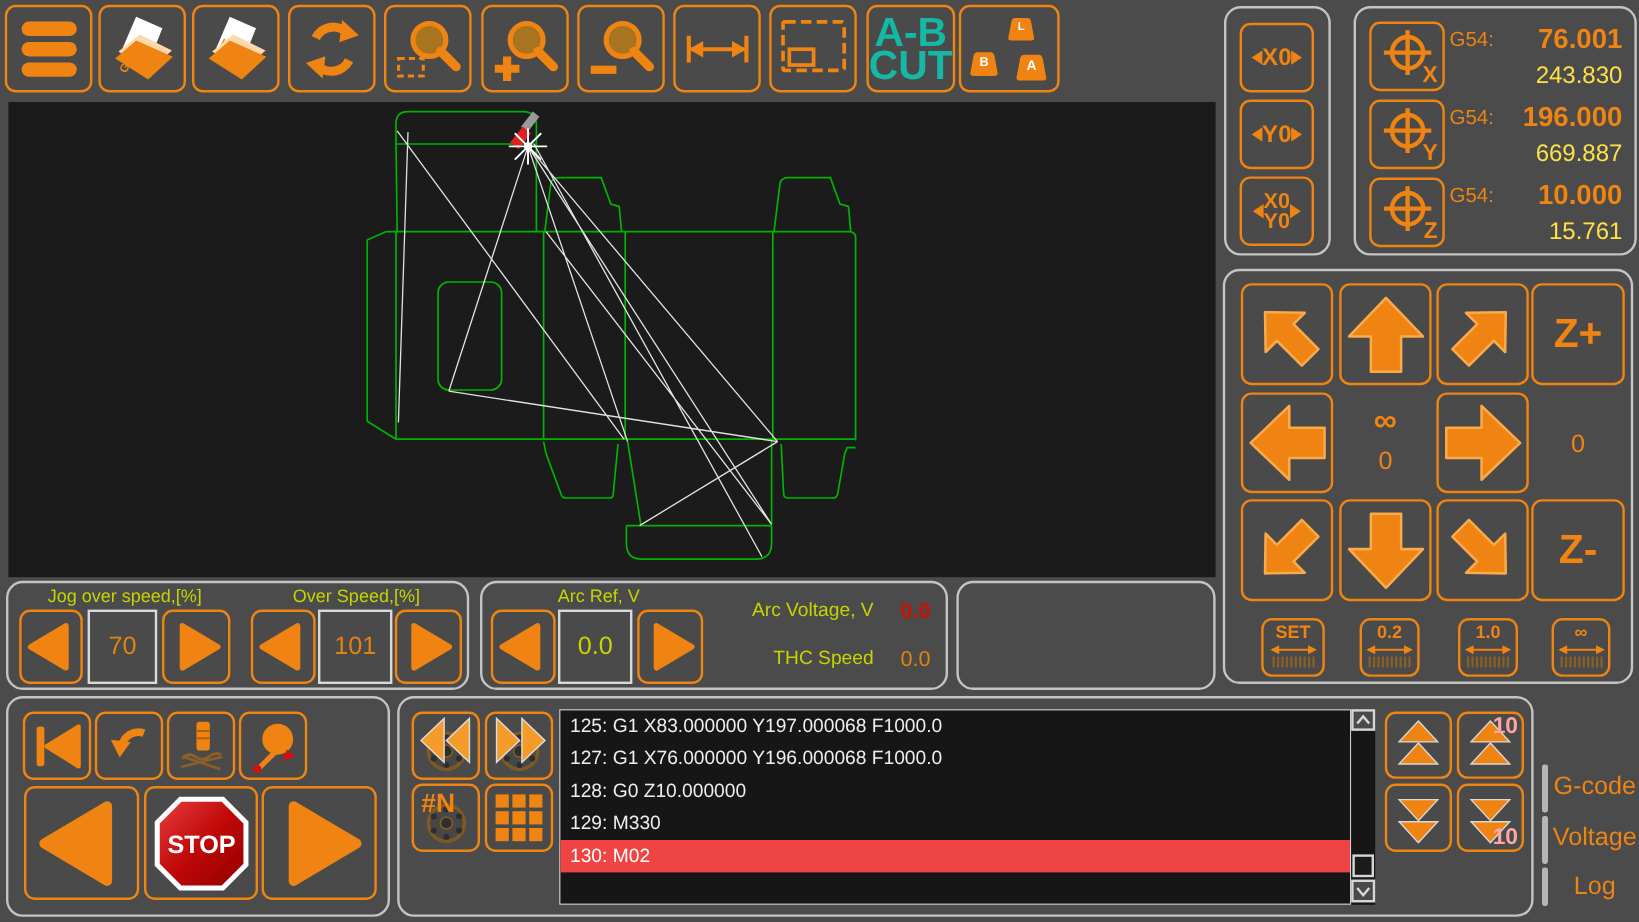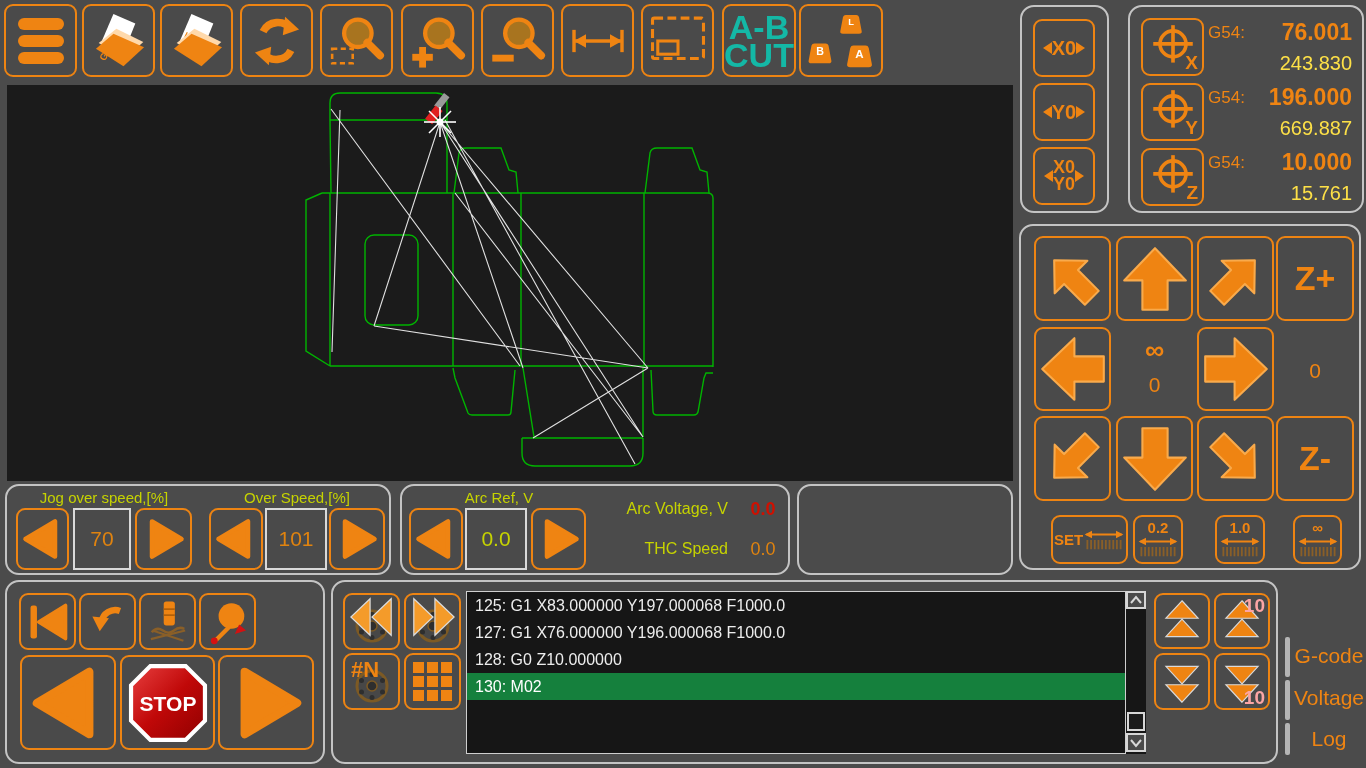--- a/index.html
+++ b/index.html
@@ -19,21 +19,21 @@
   .dro-mach{position:absolute;text-align:right;color:#fde047;font-size:20px}
   .dro-wcs{position:absolute;color:#ef8412;font-size:17px}
   .axis-letter{position:absolute;right:4px;bottom:0px;color:#ef8412;font-size:19px;font-weight:bold}
   .tri-l,.tri-r{width:0;height:0;border-top:6px solid transparent;border-bottom:6px solid transparent}
   .tri-l{border-left:9px solid #ef8412}
   .tri-r{border-right:9px solid #ef8412}
   .zlabel{color:#ef8412;font-size:34px;font-weight:bold}
   .xy0-text{color:#ef8412;font-size:18px;font-weight:bold;line-height:17px;text-align:left}
   .glist{position:absolute;background:#161616;border:1px solid #cfcfcf;box-sizing:border-box;overflow:hidden}
   .gline{height:27px;line-height:27px;padding-left:8px;font-size:16px;color:#ededed;white-space:nowrap}
-  .gline.sel{background:#15803d;color:#ffffff}
+  .gline.sel{background:#ef4444;color:#ffffff}
   .key{position:absolute}
   .tabbar{position:absolute;background:#b5b5b5;border-radius:2px}
   .tablabel{position:absolute;color:#ef8412;font-size:21px;text-align:center;cursor:pointer}
   .num10{position:absolute;color:#fca5a5;font-size:19px;font-weight:bold;line-height:19px}
   .steplab{color:#ef8412;font-size:15px;font-weight:bold;line-height:15px}
   .center-inf{position:absolute;color:#ef8412;text-align:center;width:100%}
 </style>
 </head>
 <body>
 
@@ -331,21 +331,21 @@
     </div>
     <div class="btn" style="left:176px;top:190px;width:77px;height:85px">
       <svg class="ic" width="70" height="74" viewBox="0 0 100 100">
         <use href="#fat-diag" transform="rotate(135 50 50)" fill="#ef8412" stroke="#f9aa4b" stroke-width="3" stroke-linejoin="round"></use>
         </svg>
     </div>
     <div class="btn" style="left:255px;top:190px;width:78px;height:85px">
       <span class="zlabel">Z-</span>
     </div>
 
-    <div class="btn" style="left:30px;top:289px;width:77px;height:49px;flex-direction:row">
+    <div class="btn" style="left:30px;top:289px;width:53px;height:49px;flex-direction:column">
       <span class="steplab">SET</span>
       <svg class="ic" width="42" height="24" viewBox="0 0 44 26">
           <use href="#ruler"></use>
         </svg>
     </div>
     <div class="btn" style="left:112px;top:289px;width:50px;height:49px;flex-direction:column">
       <span class="steplab">0.2</span>
       <svg class="ic" width="42" height="24" viewBox="0 0 44 26">
           <use href="#ruler"></use>
         </svg>
@@ -499,20 +499,21 @@
         <div style="background:#ef8412"></div>
           <div style="background:#ef8412"></div>
           <div style="background:#ef8412"></div>
       </div>
     </div>
 
     <div class="glist" style="left:133px;top:9px;width:660px;height:163px">
       <div class="gline">125: G1 X83.000000 Y197.000068 F1000.0</div>
       <div class="gline">127: G1 X76.000000 Y196.000068 F1000.0</div>
       <div class="gline">128: G0 Z10.000000</div>
+      <div class="gline">129: M330</div>
       <div class="gline sel">130: M02</div>
     </div>
 
     <div style="position:absolute;left:793px;top:9px;width:20px;height:163px;background:#161616">
       <div class="gbtn" style="left:0;top:0;width:20px;height:18px">
         <svg width="14" height="10" viewBox="0 0 14 10">
           <polyline points="2,8 7,2 12,8" fill="none" stroke="#d8d8d8" stroke-width="2"></polyline>
           </svg>
       </div>
       <div class="gbtn" style="left:1px;top:121px;width:18px;height:19px;background:#1b1b1b"></div>

